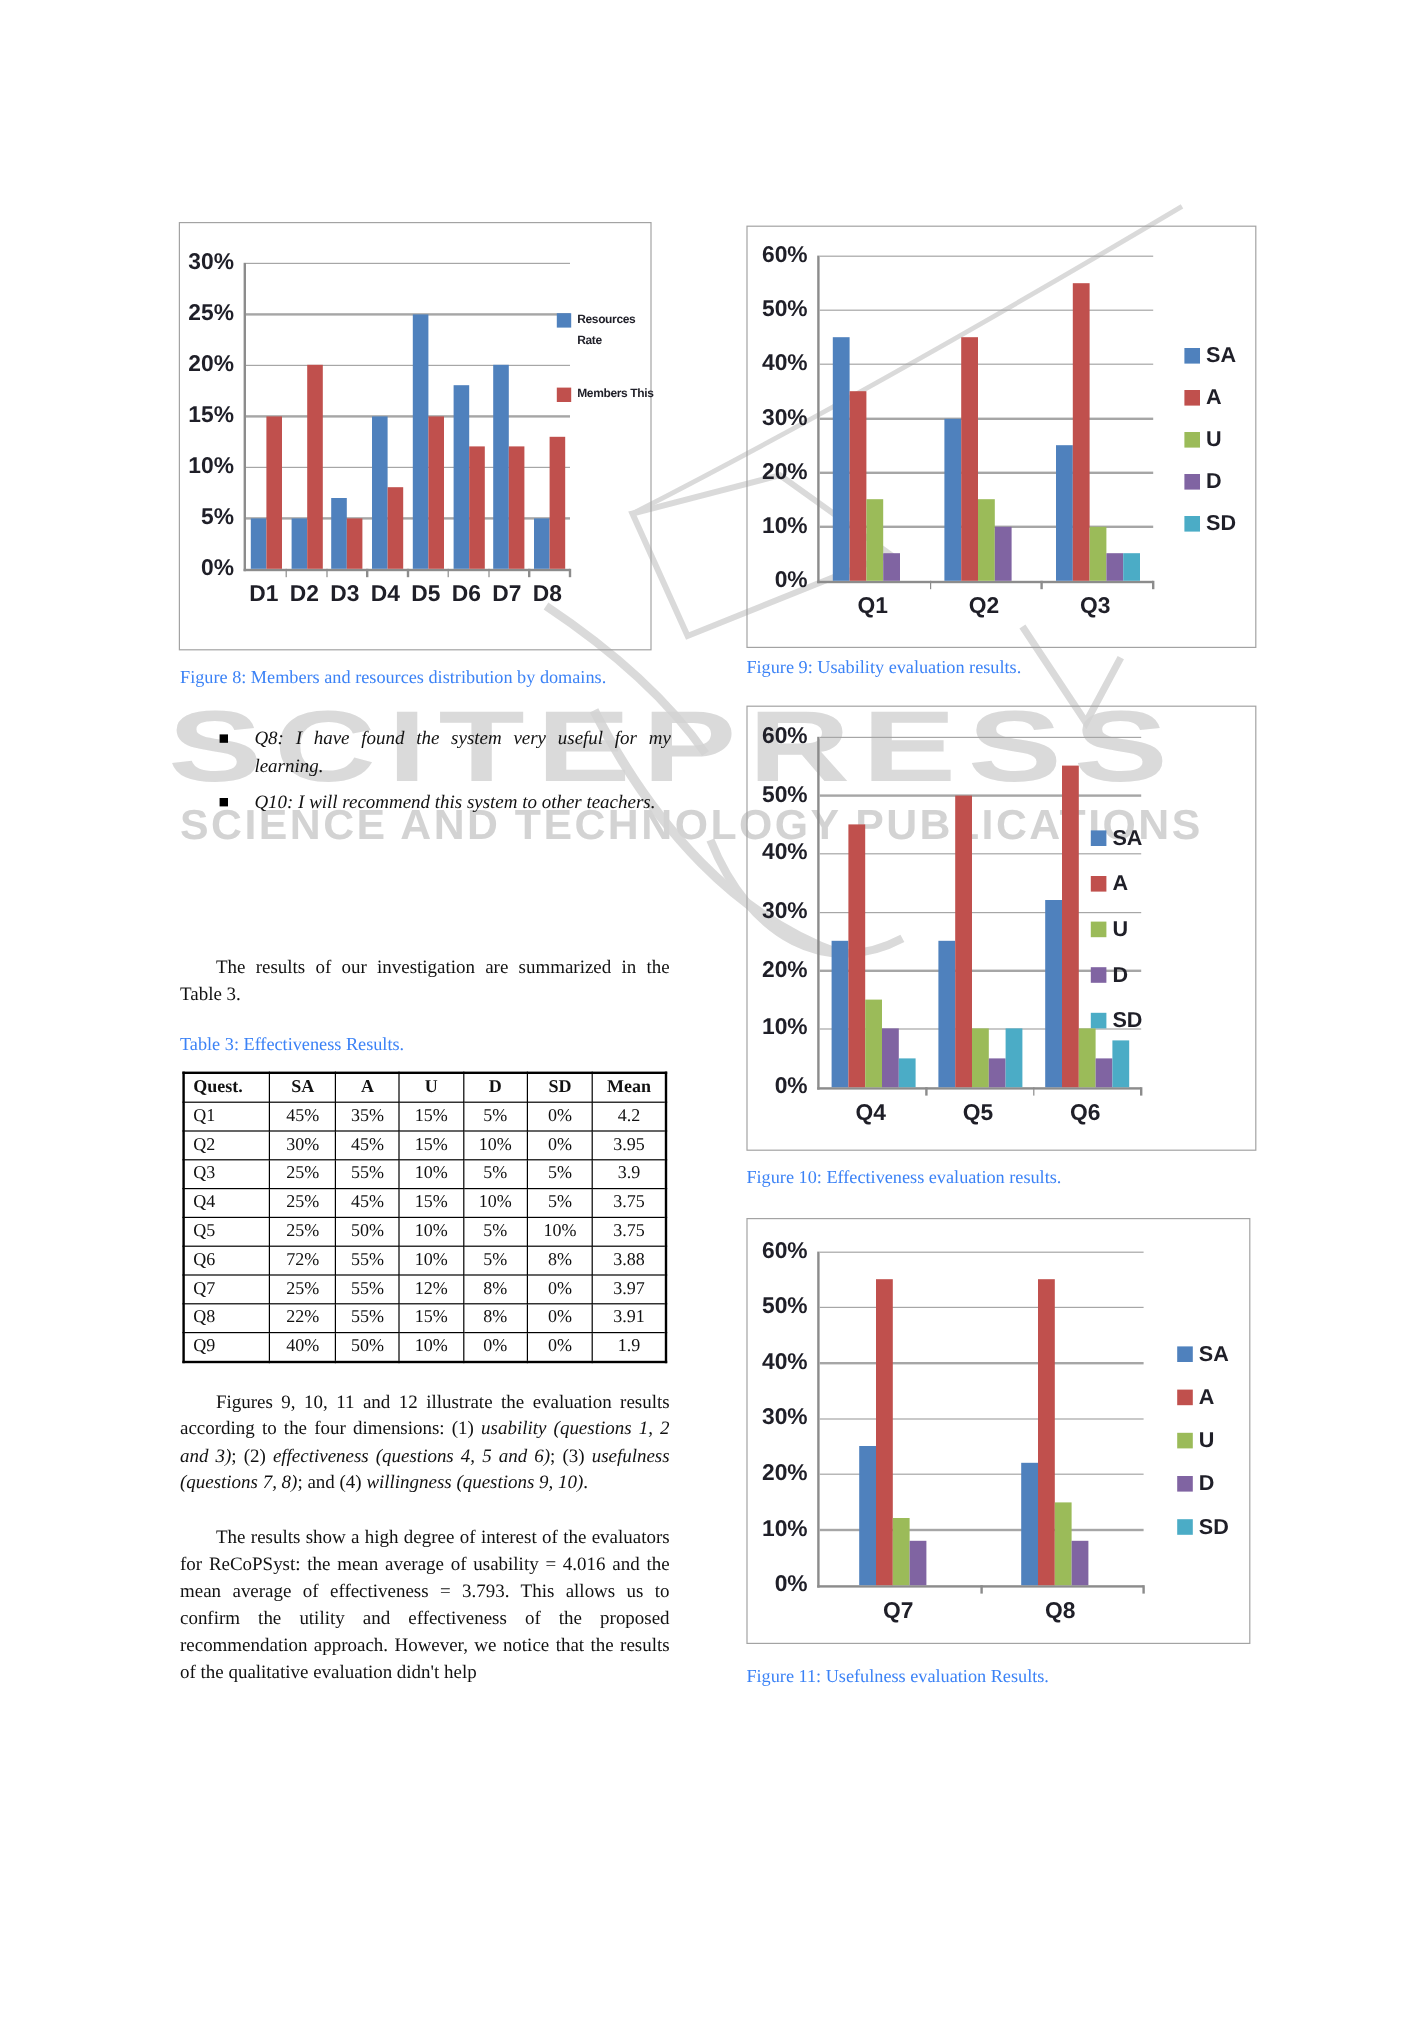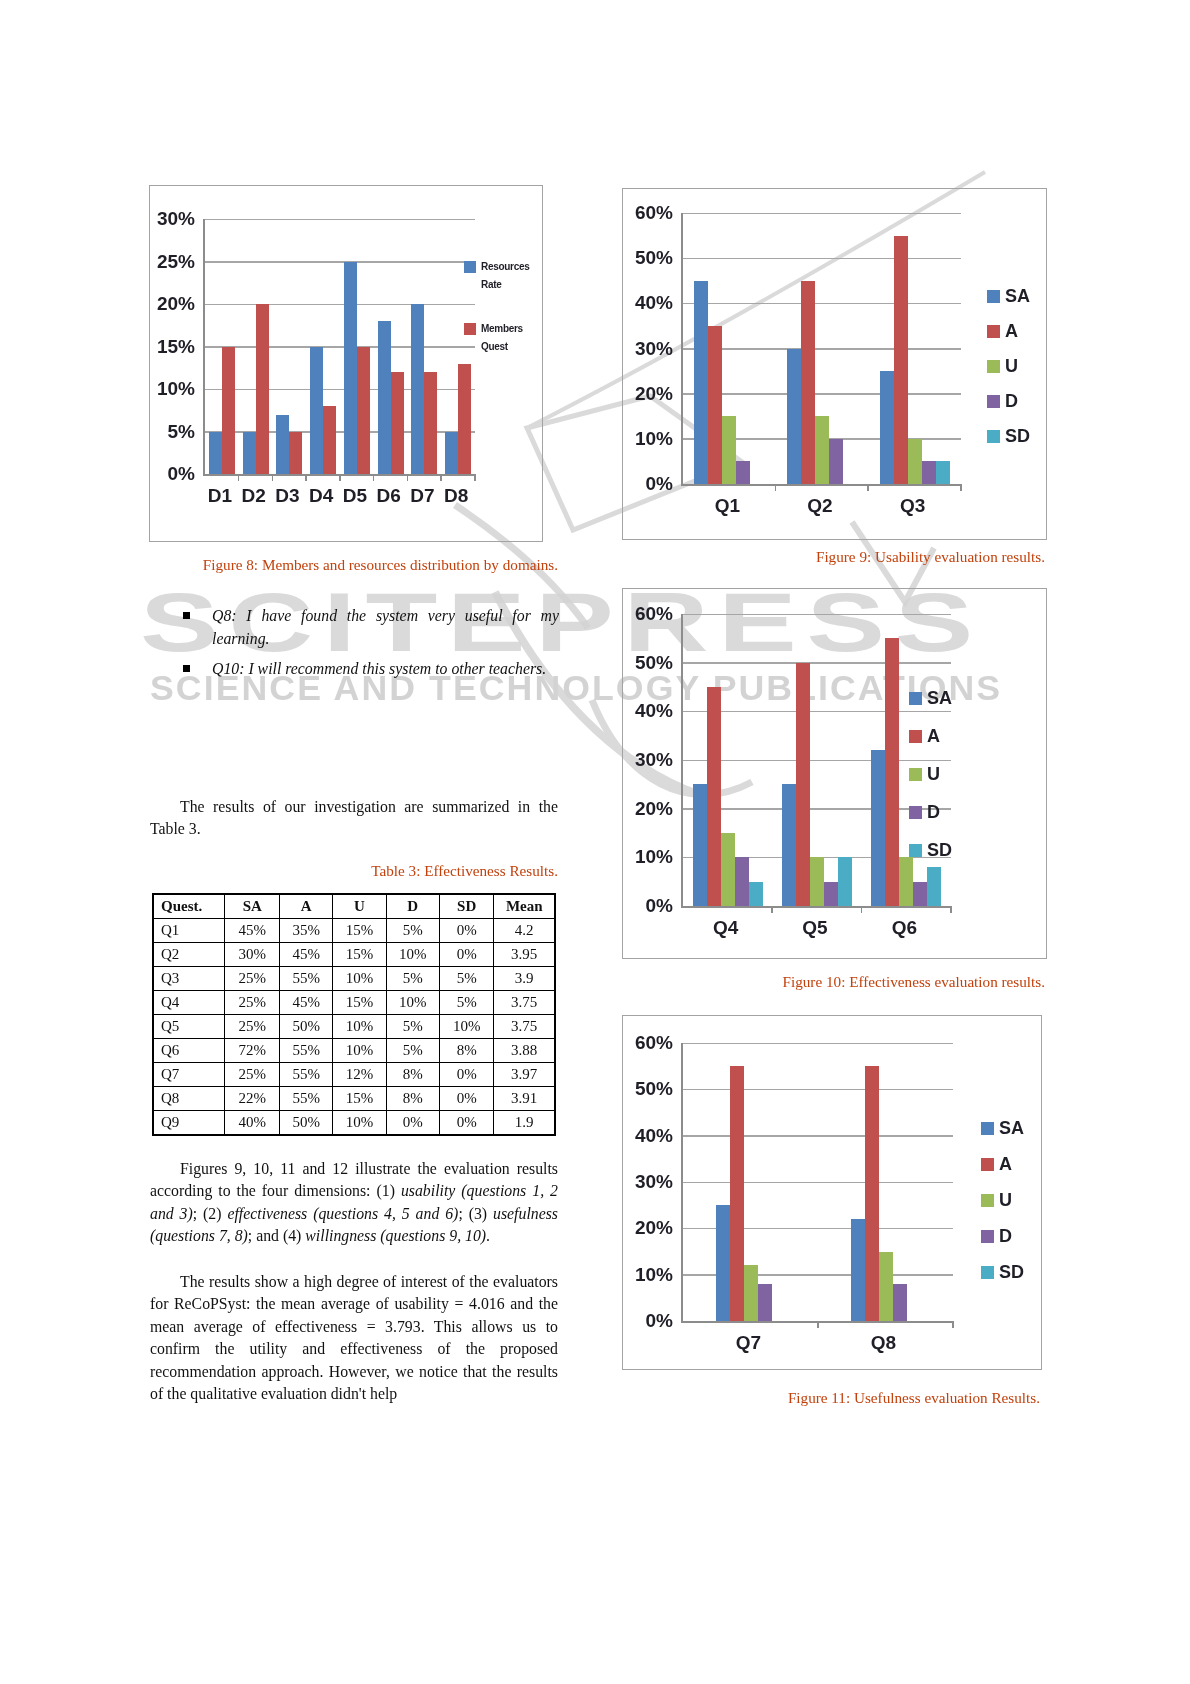--- a/index.html
+++ b/index.html
@@ -8,21 +8,21 @@
   
   .wm{position:absolute;z-index:0;font-family:"Liberation Sans",sans-serif;font-weight:bold;
       white-space:nowrap;pointer-events:none;}
   #wm1{left:140px;top:574px;font-size:84px;letter-spacing:7px;color:#d4d4d4;opacity:.85;
        transform:scaleX(1.40);transform-origin:left top;}
   #wm2{left:150px;top:668px;font-size:35px;letter-spacing:2px;color:#cfcfcf;opacity:.9;
        transform:scaleX(1.02);transform-origin:left top;}
   #wm-swooshes{position:absolute;left:0;top:0;z-index:0;pointer-events:none;}
   
   .abs{position:absolute;z-index:1;}
-  .caption{font-size:15.2px;text-align:right;color:#c2410c;}
+  .caption{font-size:15.2px;text-align:left;color:#3b82f6;}
   .para{font-size:15.8px;line-height:22.4px;text-align:justify;text-indent:30px;margin:0;}
   
   #question-list{left:183px;top:604px;width:376px;}
   .q-item{display:flex;margin-bottom:7px;}
   .q-marker{flex:0 0 auto;width:7px;height:7px;background:#000;margin-top:8px;margin-right:22px;}
   .q-text{font-style:italic;font-size:15.8px;line-height:23px;text-align:justify;flex:1;}
   
   #table3{left:152px;top:893px;width:404px;border-collapse:collapse;border:2px solid #000;
           font-size:15px;}
   #table3 th,#table3 td{border:1px solid #000;padding:1px 4px;height:21px;text-align:center;}
@@ -109,21 +109,21 @@
       <div class="chart-text x-label" style="left: 221.75px; width: 33.75px; top: 299px;">D6</div>
       <div class="chart-text x-label" style="left: 255.5px; width: 33.75px; top: 299px;">D7</div>
       <div class="chart-text x-label" style="left: 289.25px; width: 33.75px; top: 299px;">D8</div>
       <div class="legend leg-sm" style="left: 314px; top: 72px;">
         <div class="legend-item" style="margin-bottom: 26px;">
           <span class="legend-swatch" style="width: 12px; height: 12px; background: rgb(79, 129, 189); margin-right: 5px; margin-top: 3px;"></span>
           <span class="chart-text legend-label">Resources Rate</span>
         </div>
         <div class="legend-item" style="margin-bottom: 26px;">
           <span class="legend-swatch" style="width: 12px; height: 12px; background: rgb(192, 80, 77); margin-right: 5px; margin-top: 3px;"></span>
-          <span class="chart-text legend-label">Members Quest</span>
+          <span class="chart-text legend-label">Members This</span>
         </div>
       </div>
     </div>
   <div class="abs caption" style="left:150px;top:556px;width:408px;">Figure 8: Members and resources distribution by domains.</div>
 
   <div class="abs" id="question-list">
       <div class="q-item">
         <span class="q-marker"></span>
         <span class="q-text">Q8: I have found the system very useful for my learning.</span>
       </div>

